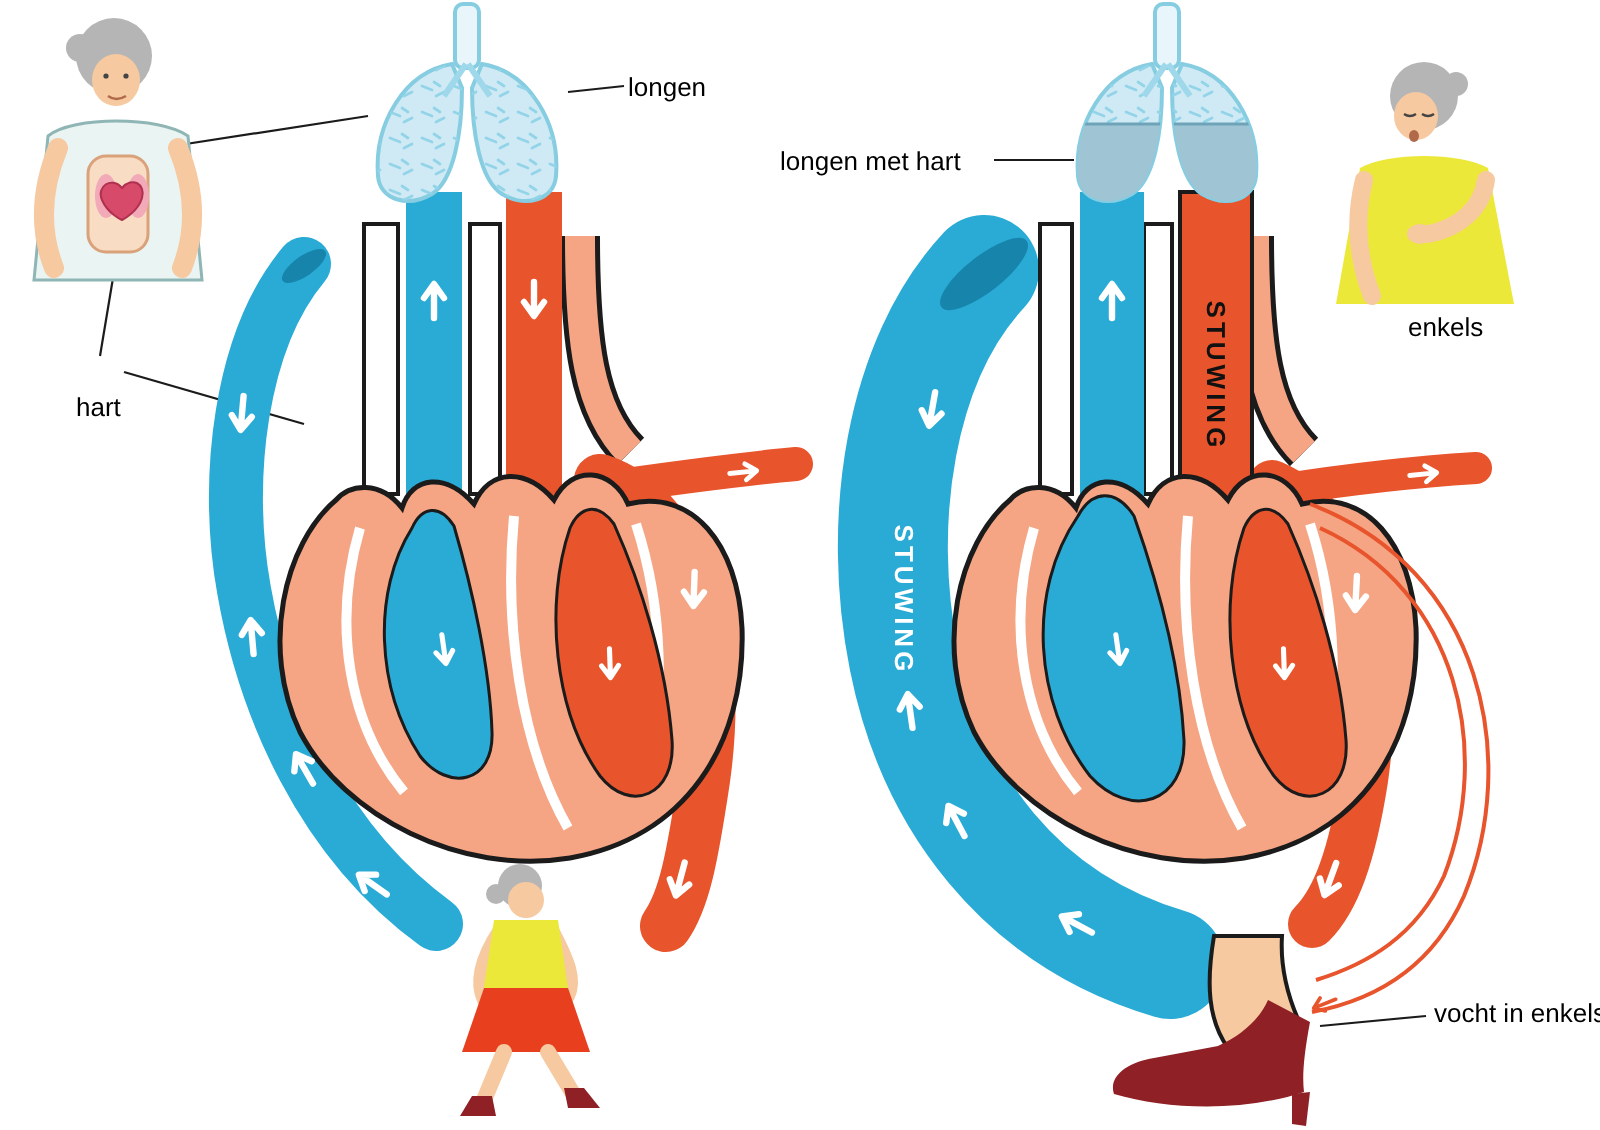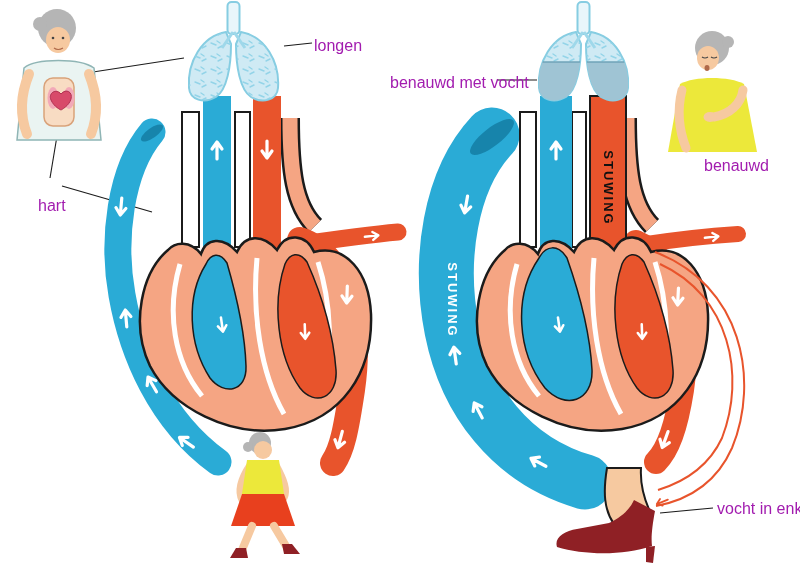--- a/index.html
+++ b/index.html
@@ -2,21 +2,21 @@
 <html><head>
 <meta charset="utf-8">
 <style>
   html,body{margin:0;padding:0;background:#fff;}
   .canvas{
     position:relative;width:800px;height:565px;background:#ffffff;
     font-family:"Liberation Sans",sans-serif;overflow:hidden;
   }
   .canvas svg{position:absolute;left:0;top:0;}
   .label{
-    position:absolute;font-size:16px;line-height:1.2;color:#a21caf;
+    position:absolute;font-size:13px;line-height:1.2;color:#000000;
     white-space:nowrap;
   }
   .stuwing{
     position:absolute;font-size:13px;font-weight:bold;letter-spacing:2px;
     white-space:nowrap;transform:translate(-50%,-50%) rotate(90deg);
   }
   .stuwing-blue{color:#ffffff;}
   .stuwing-red{color:#111111;}
 </style>
 </head>
@@ -194,19 +194,19 @@
 
   <g>
     <path d="M 607 468 C 603 492, 604 510, 614 524 C 630 532, 646 528, 652 516 C 644 500, 640 484, 641 468 Z" fill="#f6c9a0" stroke="#1b1b1b" stroke-width="2"></path>
     <path d="M 557 547 C 554 538, 564 531, 577 529 L 609 523 C 622 517, 630 509, 634 500 L 655 511 C 652 527, 651 538, 652 546 C 622 556, 584 555, 557 547 Z" fill="#8f2025"></path>
     <path d="M 646 547 L 655 546 L 653 563 L 646 562 Z" fill="#8f2025"></path>
   </g>
 </svg>
 
 <div class="label" style="left:314px;top:36px;">longen</div>
 <div class="label" style="left:38px;top:176px;margin-top:20px;">hart</div>
-<div class="label" style="left:390px;top:73px;">benauwd met vocht</div>
-<div class="label" style="left:704px;top:156px;">benauwd</div>
+<div class="label" style="left:390px;top:73px;">longen met hart</div>
+<div class="label" style="left:704px;top:156px;">enkels</div>
 <div class="label" style="left:717px;top:499px;">vocht in enkels</div>
 <div class="stuwing stuwing-blue" style="left:452px;top:300px;">STUWING</div>
 <div class="stuwing stuwing-red" style="left:608px;top:188px;">STUWING</div>
 
 </div>
 
 </body></html>

